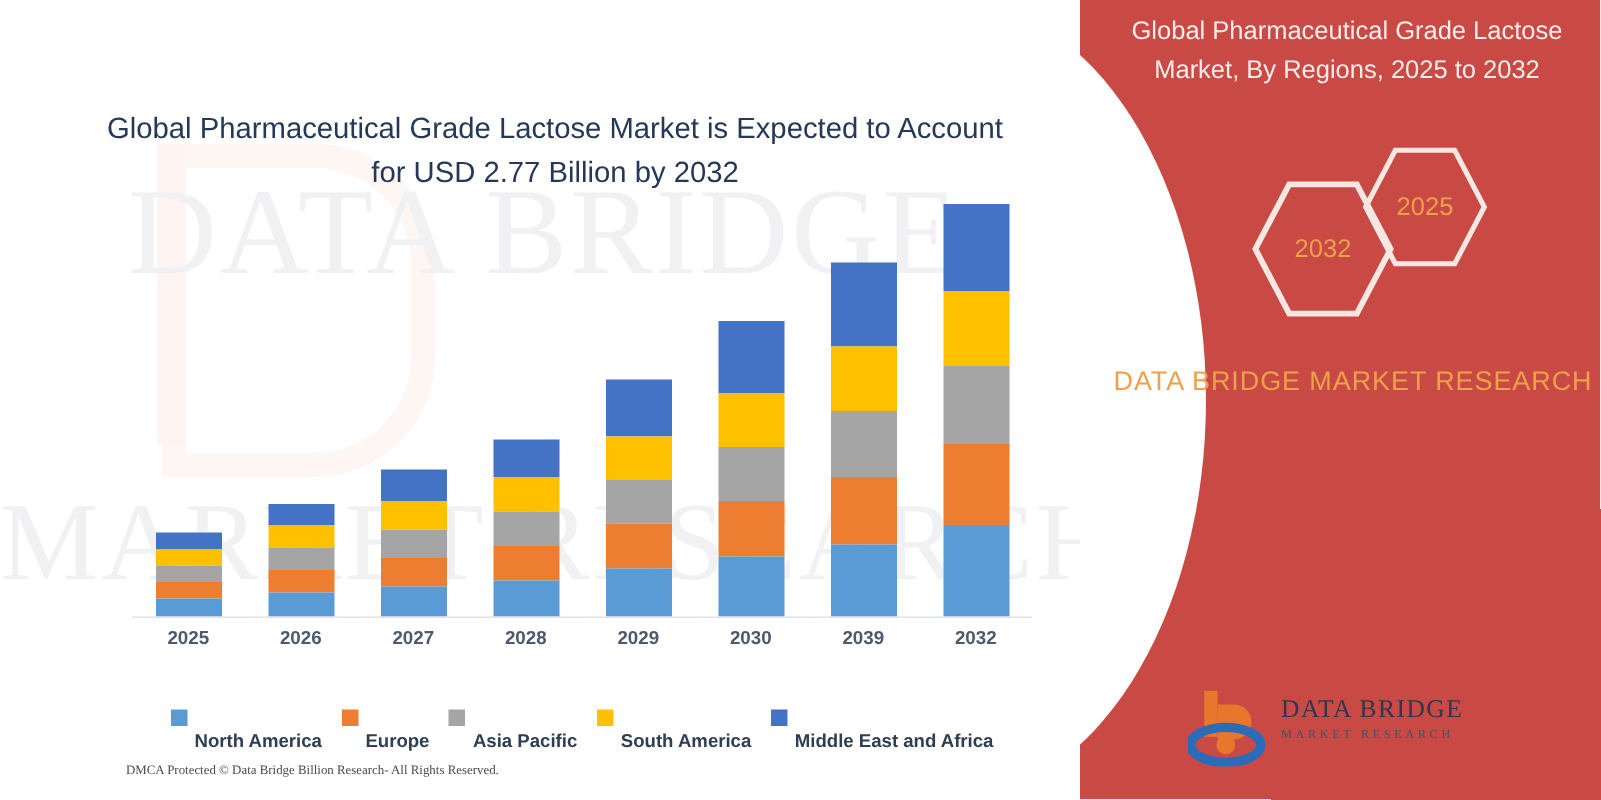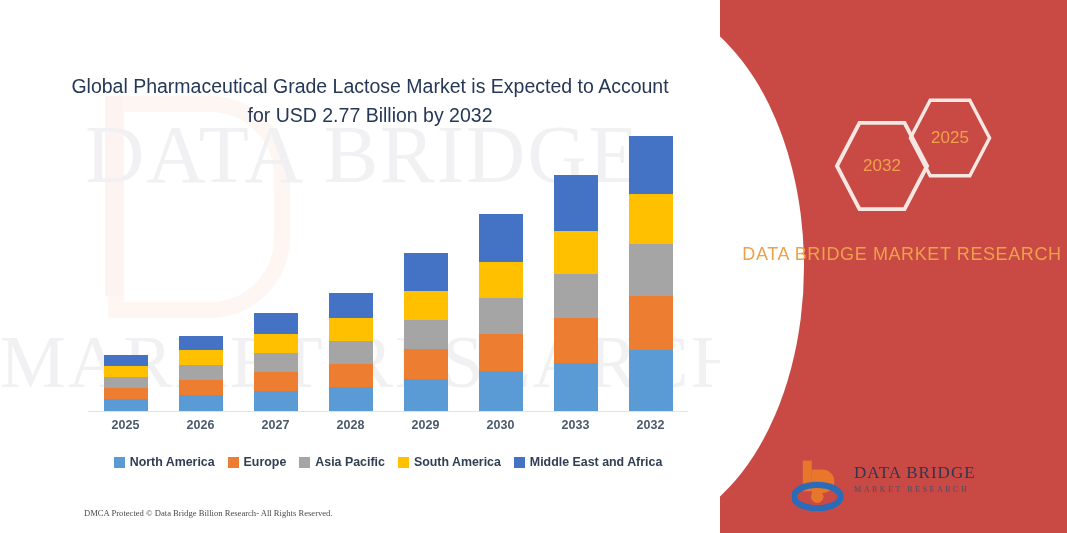--- a/index.html
+++ b/index.html
@@ -61,21 +61,21 @@
     flex:1 1 0;text-align:center;color:#4c5a6e;font-size:12.5px;font-weight:bold;
   }
 
   
   .legend{
     position:absolute;left:88px;top:455px;width:600px;
     display:flex;justify-content:center;align-items:center;gap:13px;
   }
   .legend-item{display:flex;align-items:center;gap:5px;}
   .legend-swatch{width:11px;height:11px;display:block;}
-  .legend-label{font-size:12.4px;color:#2f3e52;font-weight:bold;white-space:nowrap;}
+  .legend-label{font-size:12.4px;color:#2f3e52;font-weight:bold;white-space:nowrap;margin-top:32px;}
 
   
   .footer{
     position:absolute;left:84px;top:508px;width:600px;
     display:flex;justify-content:space-between;align-items:center;
     font-family:"Liberation Serif",serif;
     font-size:8.6px;color:#4a4a4a;white-space:nowrap;
   }
 
   
@@ -208,21 +208,21 @@
     <div class="axis-line"></div>
   </div>
 
   <div class="xlabels" id="xlabels">
       <div>2025</div>
       <div>2026</div>
       <div>2027</div>
       <div>2028</div>
       <div>2029</div>
       <div>2030</div>
-      <div>2033</div>
+      <div>2039</div>
       <div>2032</div>
     </div>
 
   <div class="legend" id="legend">
       <div class="legend-item">
         <span class="legend-swatch" style="background: rgb(91, 155, 213);"></span>
         <span class="legend-label">North America</span>
       </div>
       <div class="legend-item">
         <span class="legend-swatch" style="background: rgb(237, 125, 49);"></span>
@@ -241,20 +241,21 @@
         <span class="legend-label">Middle East and Africa</span>
       </div>
     </div>
 
   <div class="footer">
     <span>DMCA Protected © Data Bridge Billion Research- All Rights Reserved.</span>
   </div>
 
   <div class="panel">
     <div class="panel-curve"></div>
+    <div class="panel-title">Global Pharmaceutical Grade Lactose Market, By Regions, 2025 to 2032</div>
 
     <div class="hexes">
       <div class="hex hex-2032">
         <svg width="98" height="98" viewBox="0 0 100 100">
           <polygon points="27,6 73,6 96,50 73,94 27,94 4,50" fill="none" stroke="#f7e7e2" stroke-width="4"></polygon>
         </svg>
         <span>2032</span>
       </div>
       <div class="hex hex-2025">
         <svg width="86" height="86" viewBox="0 0 100 100">

